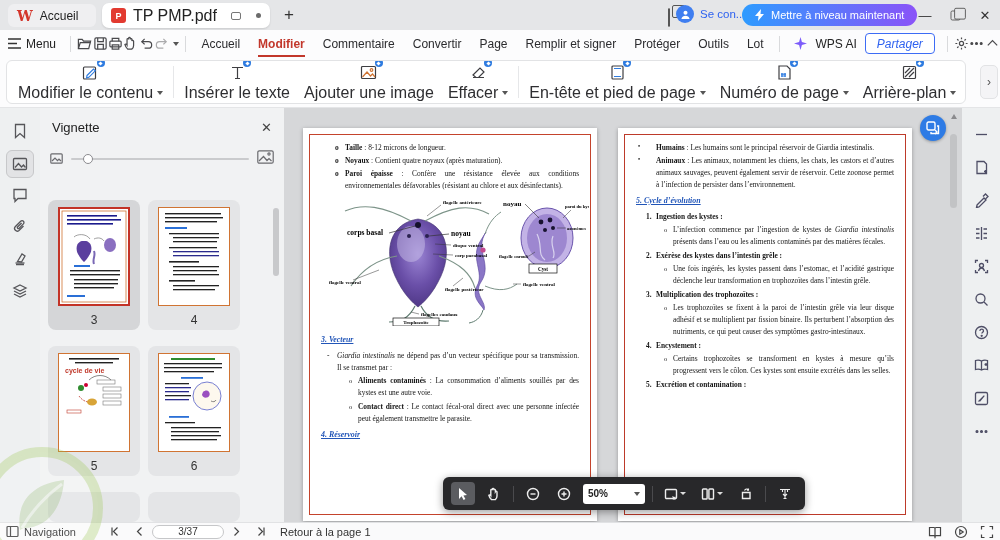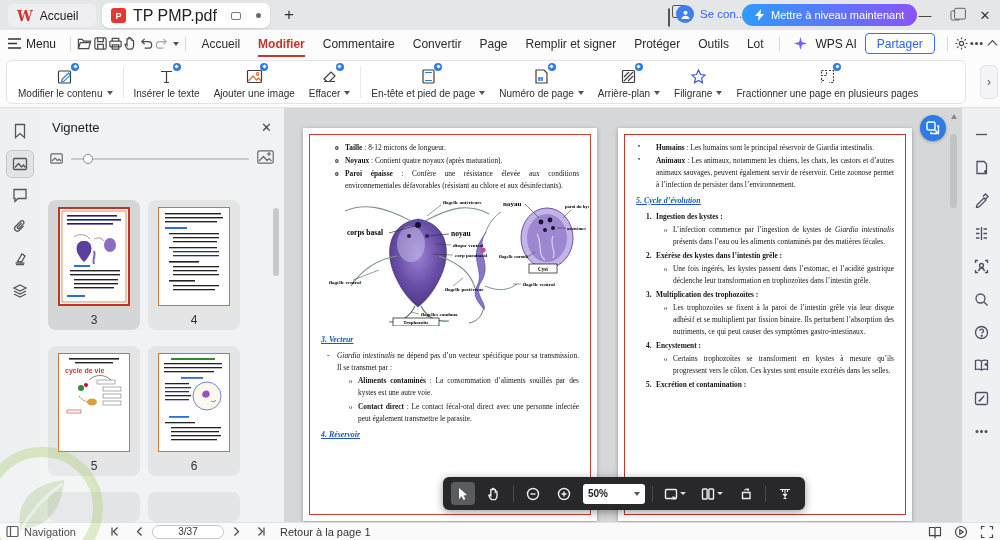--- a/index.html
+++ b/index.html
@@ -36,33 +36,33 @@
   .menurow { position:absolute; top:30px; left:0; width:1000px; height:27px; background:#fcfcfd; display:flex; align-items:center; }
   .menu-btn { display:flex; align-items:center; gap:5px; padding:0 8px; font-size:12px; color:#222; }
   .qico { width:17px; height:17px; display:flex; align-items:center; justify-content:center; }
   .qico svg { width:15px; height:15px; stroke:#4a4a4d; fill:none; stroke-width:1.3; }
   .vdiv { width:1px; height:16px; background:#d9dadc; margin:0 6px; }
   .mtabs { display:flex; align-items:center; gap:0; }
   .mtab { font-size:12px; color:#2b2b2e; padding:5px 9px; position:relative; white-space:nowrap; }
   .mtab.active { color:#c2372b; font-weight:bold; }
   .mtab.active:after { content:""; position:absolute; left:9px; right:9px; bottom:-1px; height:2px; background:#c2372b; }
   .wpsai { display:flex; align-items:center; gap:9px; font-size:12px; color:#222; padding:0 8px; white-space:nowrap;justify-content:center; }
-  .share-btn { border:1px solid #3d6cf5; color:#2e62f0; font-size:12px; border-radius:4px; padding:2.5px 11px; background:#fff; white-space:nowrap; }
+  .share-btn { border:1px solid #3d6cf5; color:#2e62f0; font-size:12px; border-radius:4px; padding:2.5px 11px; background:#fff; white-space:nowrap;font-style:italic; }
   .chev { width:0; height:0; border-left:3.5px solid transparent; border-right:3.5px solid transparent; border-top:4px solid #555; display:inline-block; margin-left:4px; }
 
   
   .ribbonwrap { position:absolute; top:57px; left:0; width:1000px; height:51px; background:#fcfcfd; border-bottom:1px solid #e4e5e7; }
   .ribbon { position:absolute; top:3px; left:6px; width:960px; height:44px; background:#fff; border:1px solid #e2e3e5;
             border-radius:6px; display:flex; align-items:center; overflow:hidden; padding:0 4px; }
   .rbtn { display:flex; flex-direction:column; align-items:center; justify-content:center; gap:3px; padding:0 7px; height:40px; white-space:nowrap; }
   .rbtn .ric { position:relative; width:20px; height:19px; display:flex; align-items:flex-end; justify-content:center; }
   .rbtn .ric svg { width:17px; height:17px; stroke:#3e3e42; fill:none; stroke-width:1.2; }
   .badge { position:absolute; top:-3px; right:-4px; width:8px; height:8px; background:#2f7ce0; border-radius:50%; }
   .badge:after { content:""; position:absolute; left:2.5px; top:2.5px; width:3px; height:3px; background:#fff; transform:rotate(45deg); }
-  .rbtn .rlbl { font-size:10px; color:#2e2e31; display:flex; align-items:center; }
+  .rbtn .rlbl { font-size:16px; color:#2e2e31; display:flex; align-items:center; }
   .rdiv { width:1px; height:32px; background:#e6e7e9; margin:0 3px; flex:none; }
   .ribbon-expand { position:absolute; right:2px; top:8px; width:18px; height:34px; background:#f4f4f6; border:1px solid #e2e3e5;
                    border-radius:5px; display:flex; align-items:center; justify-content:center; color:#555; font-size:12px; }
 
   
   .workspace { position:absolute; top:108px; left:0; width:1000px; height:414px; background:#d6d7d9; }
   .leftrail { position:absolute; left:0; top:0; width:40px; height:414px; background:#eef0f1; }
   .railico { position:absolute; left:11px; width:18px; height:18px; display:flex; align-items:center; justify-content:center; }
   .railico svg { width:16px; height:16px; stroke:#56565a; fill:none; stroke-width:1.3; }
   .railico.active { left:6px; width:28px; height:28px; background:#e2e3e5; border:1px solid #c7c8ca; border-radius:6px; }

